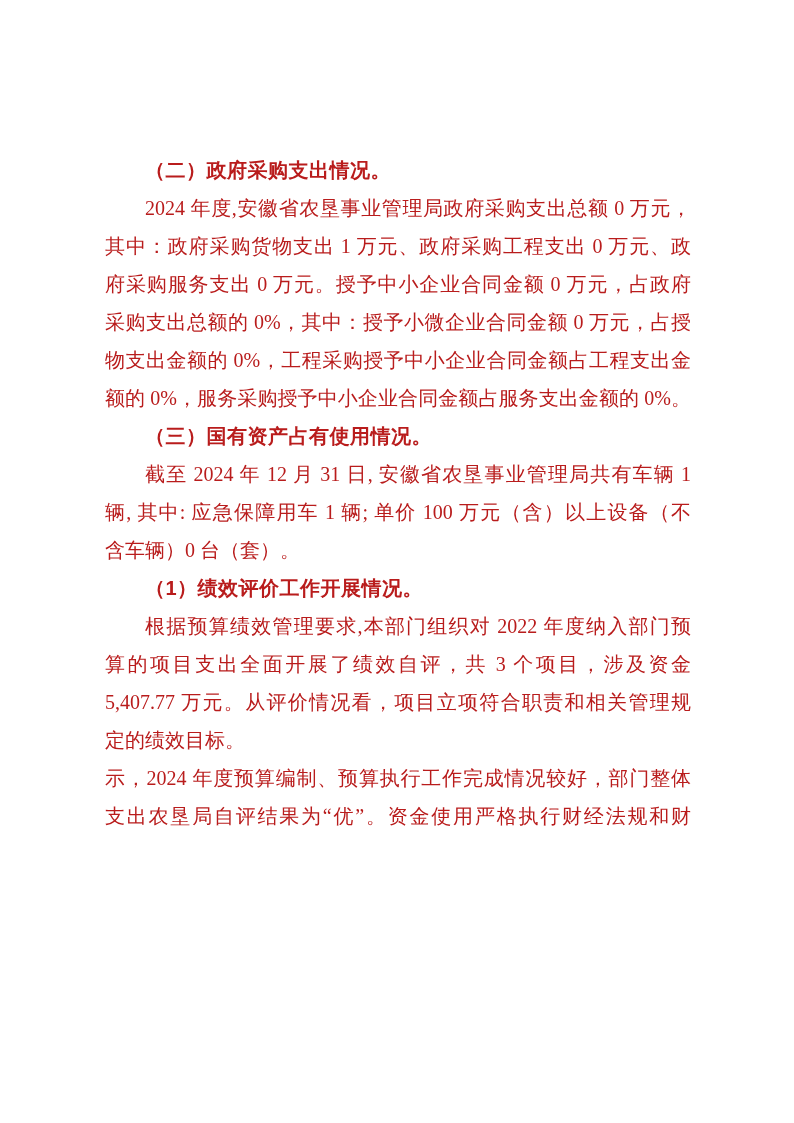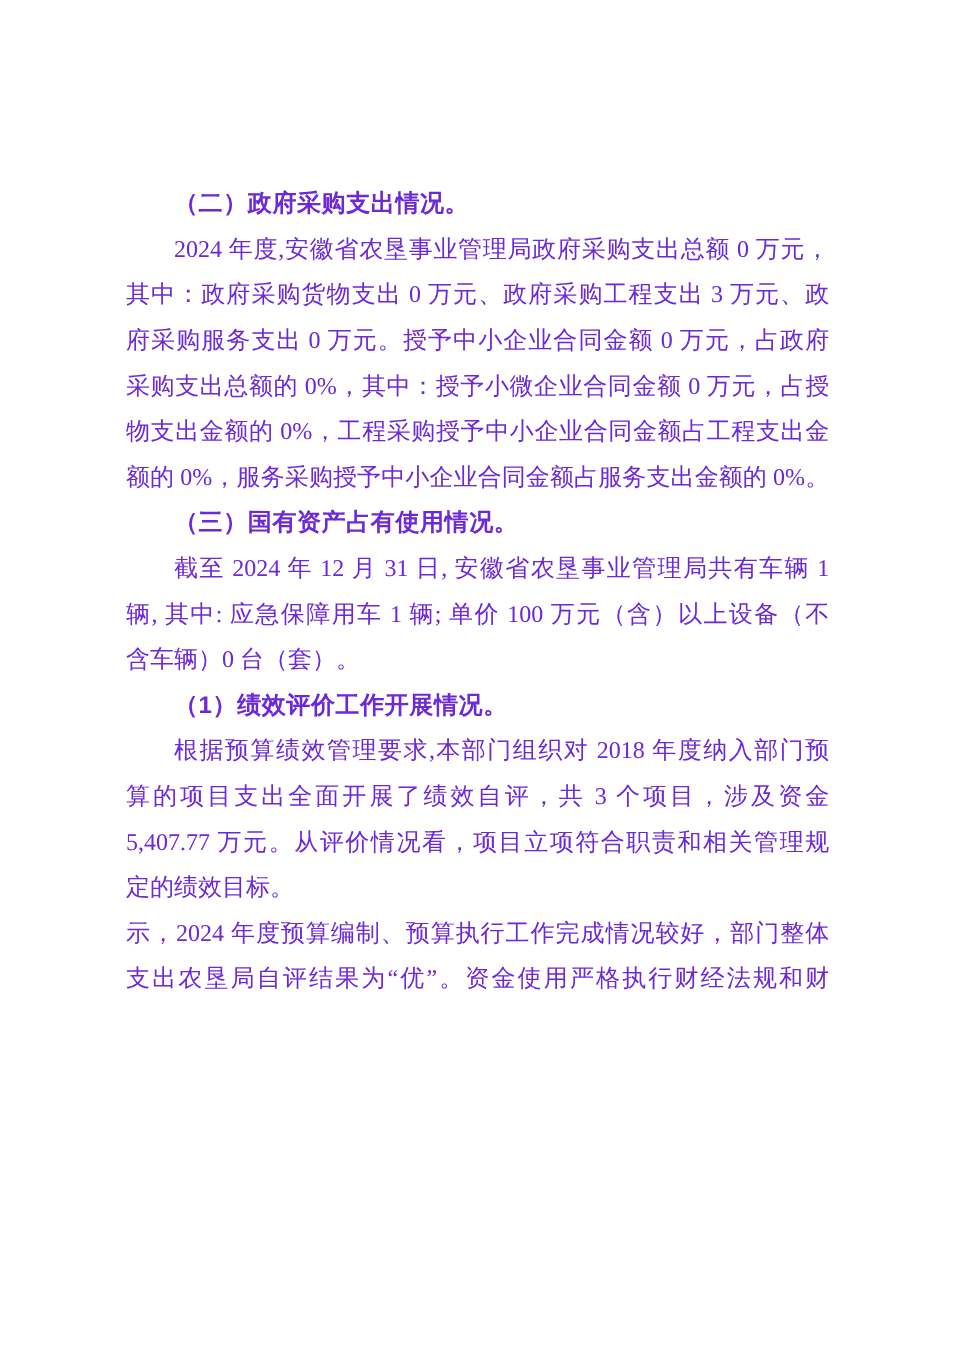--- a/index.html
+++ b/index.html
@@ -6,21 +6,21 @@
     margin: 0;
     padding: 0;
     background: #ffffff;
   }
   .page {
     position: relative;
     width: 794px;
     height: 962px;
     background: #ffffff;
     overflow: hidden;
-    color: #6d28d9;
+    color: #b91c1c;
     font-family: "Liberation Serif", "DejaVu Serif", serif;
   }
   .content {
     position: absolute;
     left: 105px;
     top: 151px;
     width: 586px;
     font-size: 20px;
     line-height: 38px;
   }
@@ -62,33 +62,33 @@
   }
 </style>
 </head>
 <body>
 
 <div class="page">
   <div class="content">
 
     <div class="line heading">（二）政府采购支出情况。</div>
     <div class="line just indent">2024 年度,安徽省农垦事业管理局政府采购支出总额 0 万元，</div>
-    <div class="line just">其中：政府采购货物支出 0 万元、政府采购工程支出 3 万元、政</div>
+    <div class="line just">其中：政府采购货物支出 1 万元、政府采购工程支出 0 万元、政</div>
     <div class="line just">府采购服务支出 0 万元。授予中小企业合同金额 0 万元，占政府</div>
     <div class="line just">采购支出总额的 0%，其中：授予小微企业合同金额 0 万元，占授</div>
     <div class="line just">物支出金额的 0%，工程采购授予中小企业合同金额占工程支出金</div>
     <div class="line just">额的 0%，服务采购授予中小企业合同金额占服务支出金额的 0%。</div>
 
     <div class="line heading">（三）国有资产占有使用情况。</div>
     <div class="line just indent">截至 2024 年 12 月 31 日, 安徽省农垦事业管理局共有车辆 1</div>
     <div class="line just">辆, 其中: 应急保障用车 1 辆; 单价 100 万元（含）以上设备（不</div>
     <div class="line endp">含车辆）0 台（套）。</div>
 
     <div class="line heading">（1）绩效评价工作开展情况。</div>
-    <div class="line just indent">根据预算绩效管理要求,本部门组织对 2018 年度纳入部门预</div>
+    <div class="line just indent">根据预算绩效管理要求,本部门组织对 2022 年度纳入部门预</div>
     <div class="line just">算的项目支出全面开展了绩效自评，共 3 个项目，涉及资金</div>
     <div class="line just">5,407.77 万元。从评价情况看，项目立项符合职责和相关管理规</div>
     <div class="line endp">定的绩效目标。</div>
     <div class="line just">示，2024 年度预算编制、预算执行工作完成情况较好，部门整体</div>
     <div class="line just">支出农垦局自评结果为“优”。资金使用严格执行财经法规和财</div>
 
   </div>
 
   <div class="page-number">-20-</div>
 </div>

